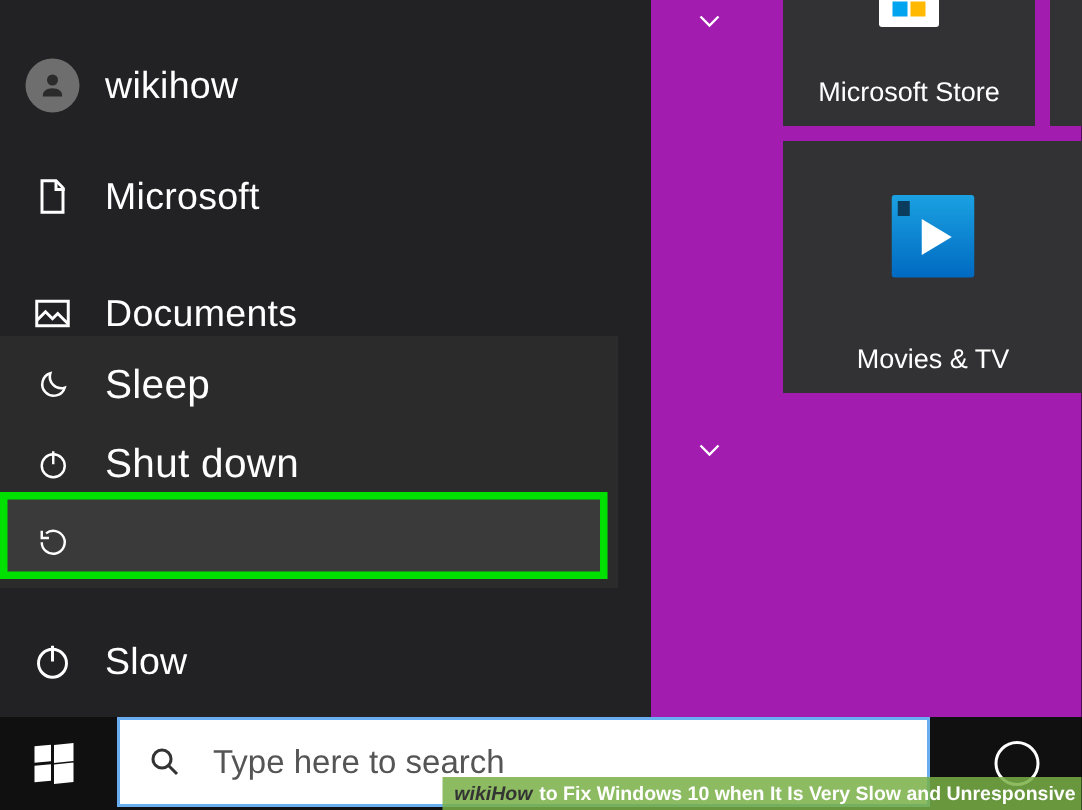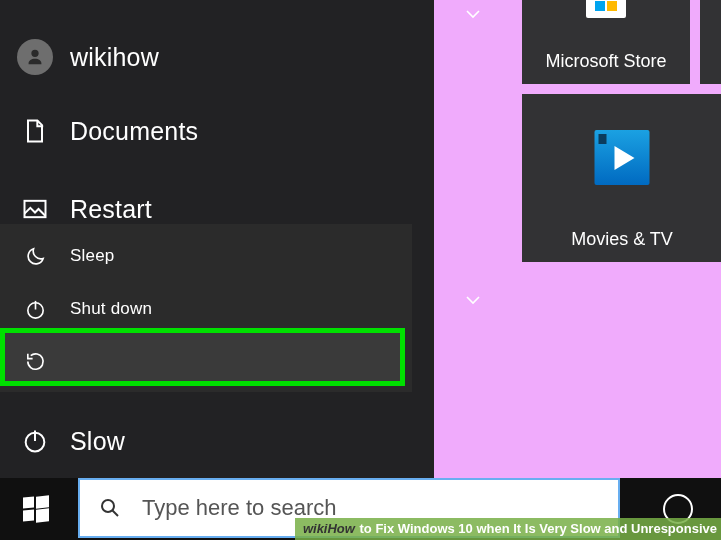--- a/index.html
+++ b/index.html
@@ -15,21 +15,21 @@
     user-select: none;
   }
 
   
   .tiles {
     position: absolute;
     left: 434px;
     top: 0;
     right: 0;
     bottom: 62px;
-    background: #f0abfc;
+    background: #a21caf;
   }
   .tile {
     position: absolute;
     background: #323234;
     text-align: center;
   }
   .tile-label {
     position: absolute;
     bottom: 12px;
     left: 0;
@@ -111,21 +111,21 @@
   .place-item .icon-slot{
     width:70px;
     display:flex;
     justify-content:center;
     align-items:center;
   }
   .place-item .label{
     font-size:25px;
     letter-spacing:0.2px;
   }
-  .place-item.small-label .label{ font-size:17px; }
+  .place-item.small-label .label{ font-size:27px; }
   .pi-user { top:26px; }
   .pi-docs { top:100px; }
   .pi-pics { top:178px; }
   .pi-sleep { top:225px; }
   .pi-shut { top:278px;text-align:center; }
   .pi-restart { top:330px; }
   .pi-power { top:410px; }
 
   .power-popup {
     position:absolute;
@@ -276,31 +276,31 @@
     <div class="label">wikihow</div>
   </div>
 
   <div class="place-item pi-docs">
     <div class="icon-slot">
       <svg class="svg-ico" viewBox="0 0 24 24">
         <path d="M6 3h8l4 4v14H6z"></path>
           <path d="M14 3v5h5"></path>
       </svg>
     </div>
-    <div class="label">Documents</div>
+    <div class="label">Microsoft</div>
   </div>
 
   <div class="place-item pi-pics">
     <div class="icon-slot">
       <svg class="svg-ico" viewBox="0 0 24 24">
         <rect x="3" y="5" width="18" height="14"></rect>
           <path d="M3 16l5-5 4 4 3-3 6 6"></path>
       </svg>
     </div>
-    <div class="label">Restart</div>
+    <div class="label">Documents</div>
   </div>
 
   <div class="power-popup"></div>
 
   <div class="place-item small-label pi-sleep">
     <div class="icon-slot">
       <svg class="svg-ico-sm" viewBox="0 0 24 24">
         <path d="M20 14A8 8 0 0 1 10 4a8 8 0 1 0 10 10z"></path>
       </svg>
     </div>

